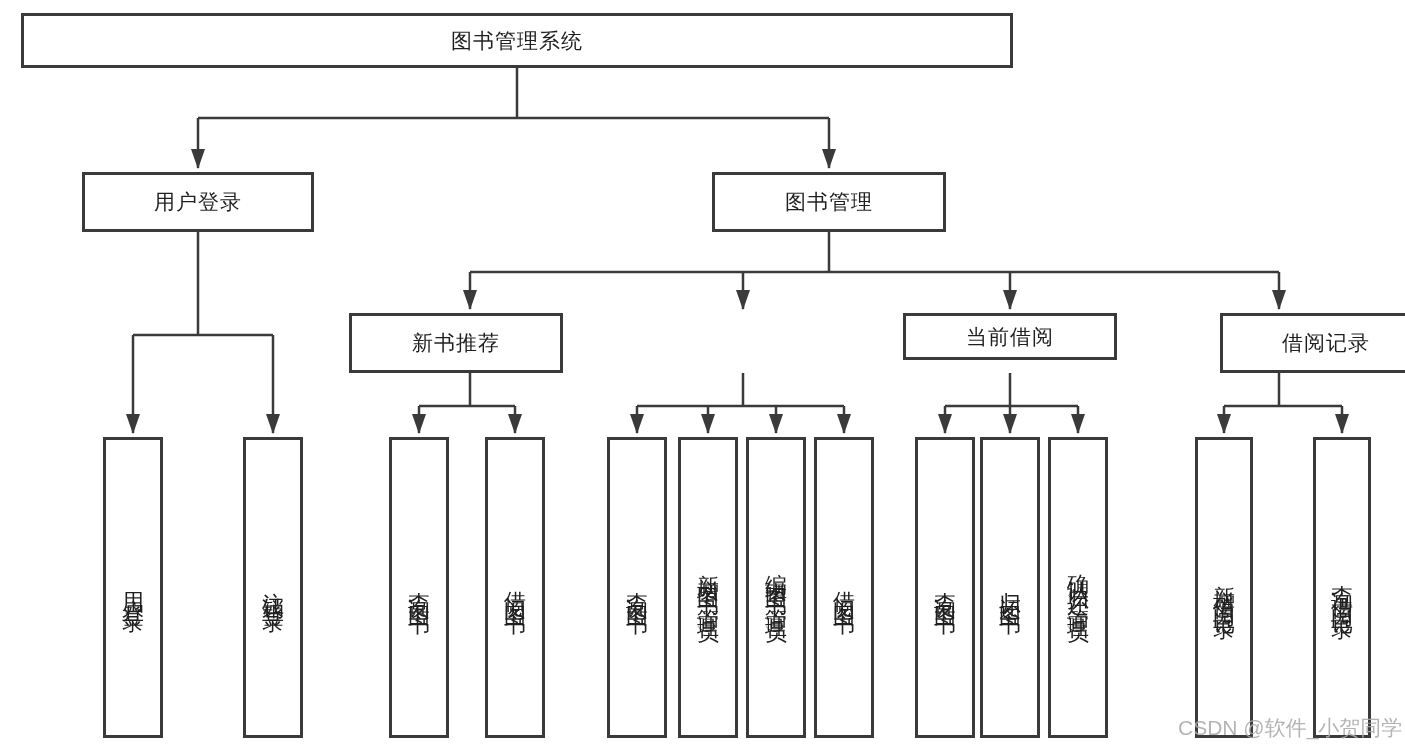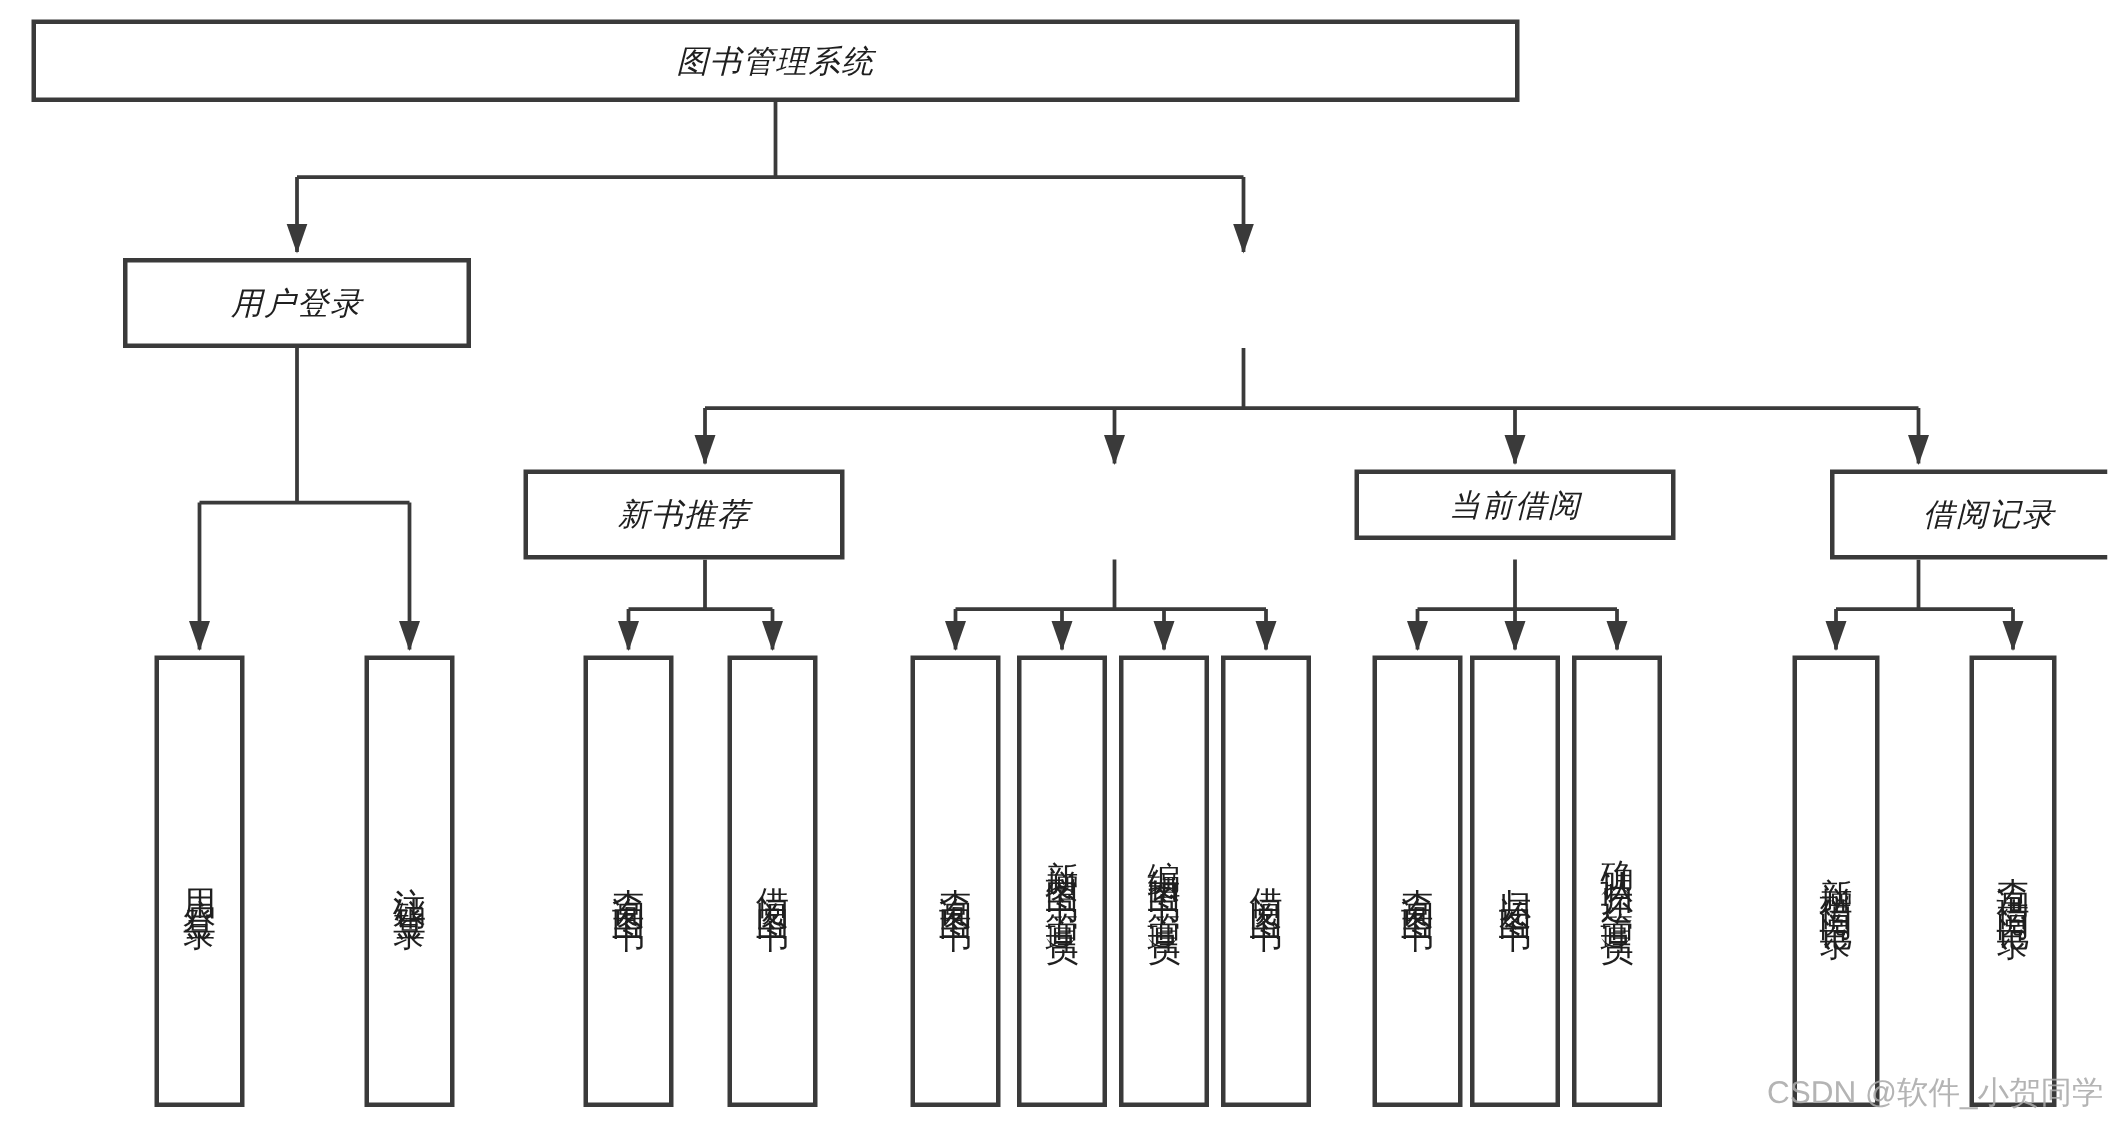--- a/index.html
+++ b/index.html
@@ -25,21 +25,20 @@
     background: #ffffff;
     color: #1f1f1f;
     display: flex;
     align-items: center;
     justify-content: center;
     z-index: 2;
   }
   .box.h {
     font-size: 21px;
     letter-spacing: 1px;
-    font-style: italic;
   }
   .box.v span {
     writing-mode: vertical-rl;
     text-orientation: mixed;
     font-size: 22px;
     letter-spacing: 7px;
     line-height: 1;
     max-height: 100%;
     white-space: nowrap;
   }
@@ -96,20 +95,21 @@
 
       <path d="M1279,373 V406 M1224,406 H1342"></path>
       <line x1="1224" y1="406" x2="1224" y2="433" marker-end="url(#arw)"></line>
       <line x1="1342" y1="406" x2="1342" y2="433" marker-end="url(#arw)"></line>
     </g>
   </svg>
 
   <div class="box h" style="left:21px; top:13px; width:992px; height:55px">图书管理系统</div>
 
   <div class="box h" style="left:82px; top:172px; width:232px; height:60px">用户登录</div>
+  <div class="box h" style="left:712px; top:172px; width:234px; height:60px">图书管理</div>
 
   <div class="box h" style="left:349px; top:313px; width:214px; height:60px">新书推荐</div>
   <div class="box h" style="left:903px; top:313px; width:214px; height:47px">当前借阅</div>
   <div class="box h" style="left:1220px; top:313px; width:212px; height:60px">借阅记录</div>
 
   <div class="box v" style="left:103px; top:437px; width:60px; height:301px">
     <span>用户登录</span>
   </div>
   <div class="box v" style="left:243px; top:437px; width:60px; height:301px">
     <span>注销登录</span>

